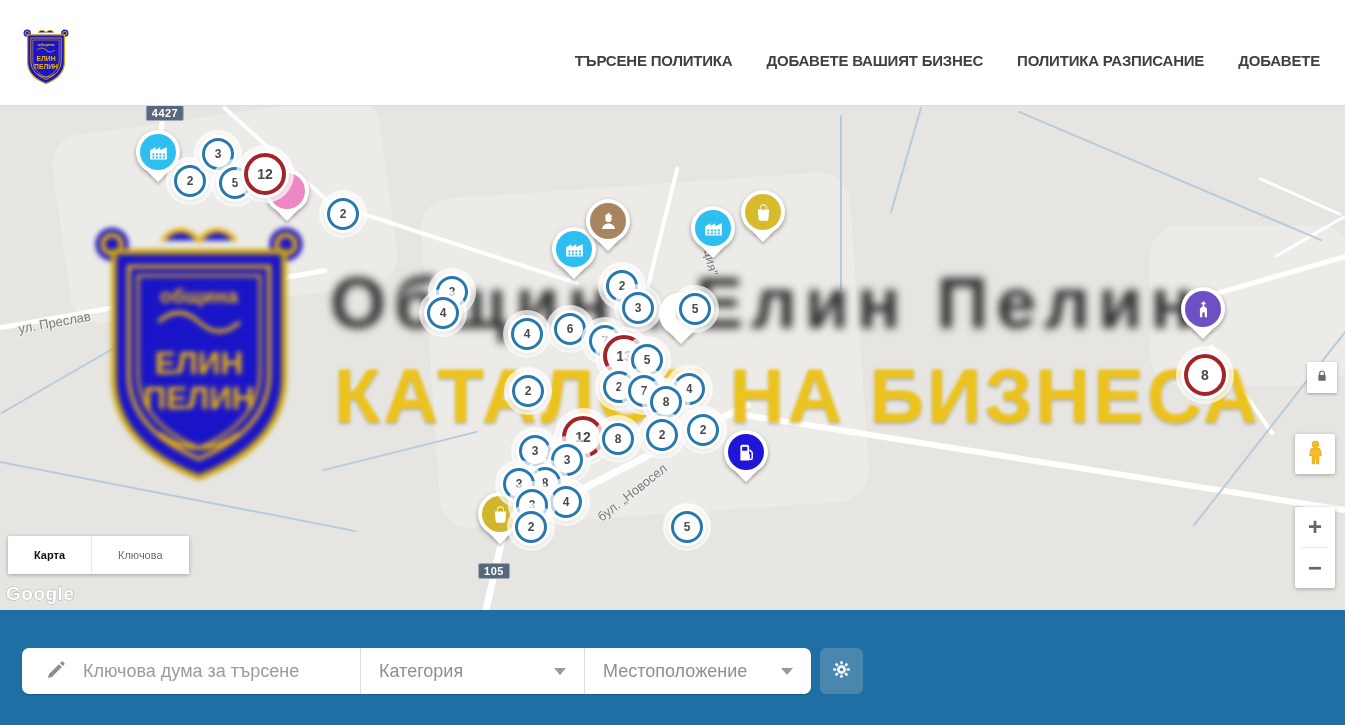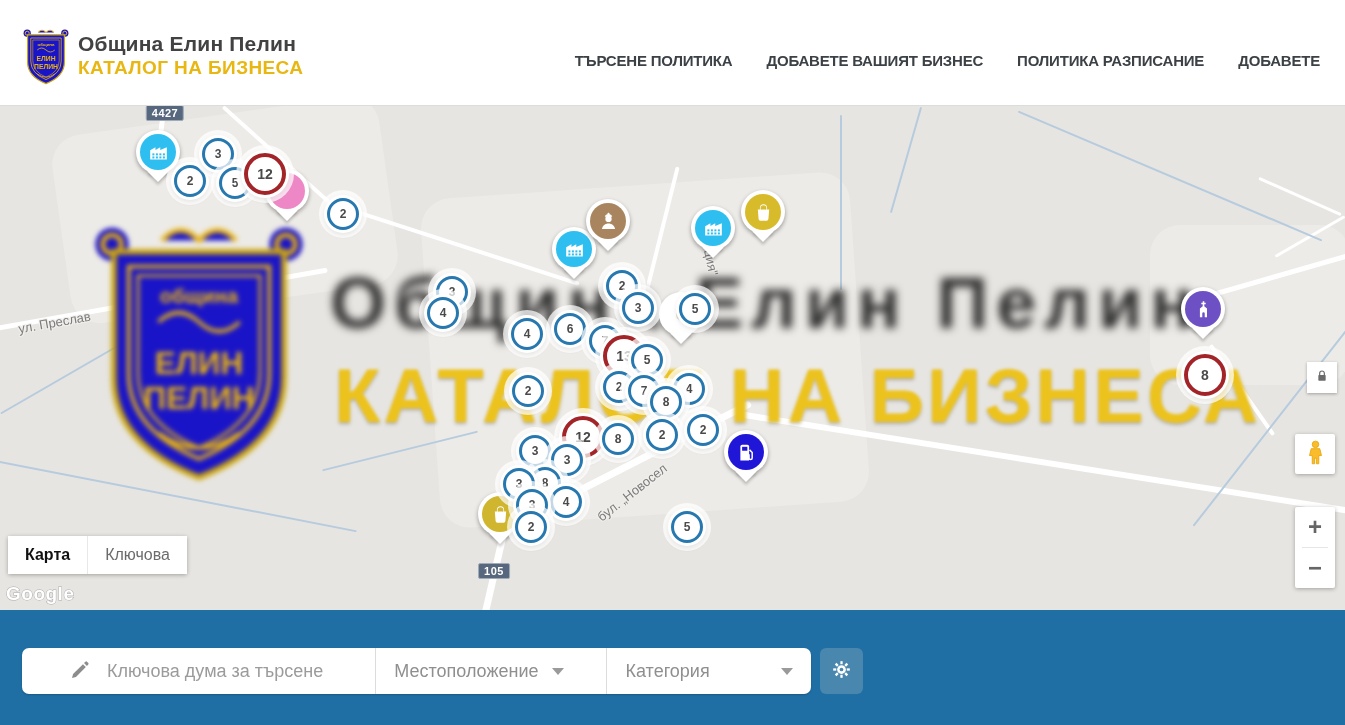--- a/index.html
+++ b/index.html
@@ -41,40 +41,40 @@
   .pin svg{width:21px;height:21px;}
   .cluster{position:absolute;width:38px;height:38px;background:#fff;border-radius:50%;display:flex;align-items:center;justify-content:center;
     box-shadow:0 0 0 5px rgba(255,255,255,.72),0 2px 4px rgba(0,0,0,.3);}
   .cluster .ring{width:26px;height:26px;border:3.5px solid #2878b0;border-radius:50%;display:flex;align-items:center;justify-content:center;
     font-size:12px;font-weight:bold;color:#4a4a4a;background:#fff;}
   .cluster.big{width:48px;height:48px;}
   .cluster.big .ring{width:34px;height:34px;border-width:4.5px;font-size:14px;}
 
   
   .maptype{position:absolute;left:8px;top:431px;display:flex;z-index:6;box-shadow:0 1px 4px rgba(0,0,0,.3);border-radius:2px;}
-  .maptype .mt{background:#fff;height:38px;display:flex;align-items:center;padding:0 17px;font-size:16px;color:#6b6b6b;cursor:pointer;}
+  .maptype .mt{background:#fff;height:38px;display:flex;align-items:center;padding:0 26px;font-size:11px;color:#6b6b6b;cursor:pointer;}
   .maptype .mt.active{font-weight:bold;color:#111;}
   .maptype .mt + .mt{border-left:1px solid #e8e8e8;}
   .google-logo{position:absolute;left:6px;top:478px;font-size:19px;font-weight:bold;color:#fff;letter-spacing:.5px;z-index:6;
     -webkit-text-stroke:1px #ababab;paint-order:stroke fill;}
   .attribution{position:absolute;right:6px;bottom:2px;display:flex;gap:14px;font-size:11px;color:#5e5e5e;z-index:6;}
   .attribution a{color:#5e5e5e;text-decoration:none;}
   .lock-btn{position:absolute;left:1307px;top:257px;width:30px;height:31px;background:#fff;box-shadow:0 1px 3px rgba(0,0,0,.3);
     display:flex;align-items:center;justify-content:center;z-index:6;cursor:pointer;}
   .pegman-btn{position:absolute;left:1295px;top:329px;width:40px;height:40px;background:#fff;border-radius:2px;
     box-shadow:0 1px 4px rgba(0,0,0,.3);display:flex;align-items:center;justify-content:center;z-index:6;cursor:pointer;}
   .zoomctl{position:absolute;left:1295px;top:402px;width:40px;background:#fff;border-radius:2px;box-shadow:0 1px 4px rgba(0,0,0,.3);z-index:6;}
   .zoomctl .zbtn{height:40px;display:flex;align-items:center;justify-content:center;font-size:24px;font-weight:bold;color:#666;cursor:pointer;}
   .zoomctl .zdiv{height:1px;background:#e6e6e6;margin:0 7px;}
 
   
   .searchbar{position:absolute;left:0;top:610px;width:1345px;height:115px;background:#1f6fa5;z-index:20;}
   .search-group{position:absolute;left:22px;top:38px;width:789px;height:46px;background:#fff;border-radius:7px;display:flex;align-items:stretch;
     box-shadow:0 1px 2px rgba(0,0,0,.2);}
-  .sg-sec{display:flex;align-items:center;position:relative;margin-left:24px;}
+  .sg-sec{display:flex;align-items:center;position:relative;}
   .sg-sec + .sg-sec{border-left:1px solid #dcdcdc;}
   .sec-keyword{width:338px;padding-left:24px;box-sizing:border-box;gap:14px;}
   .sec-keyword input{border:none;outline:none;font-size:18px;color:#555;width:230px;font-family:"Liberation Sans",sans-serif;background:transparent;}
   .sec-keyword input::placeholder{color:#9b9b9b;}
   .sec-select{cursor:pointer;padding:0 18px;box-sizing:border-box;font-size:18px;color:#8f8f8f;justify-content:space-between;}
   .sec-category{width:224px;}
   .sec-location{width:227px;}
   .caret{width:0;height:0;border-left:6px solid transparent;border-right:6px solid transparent;border-top:7px solid #9a9a9a;}
   .gear-btn{position:absolute;left:820px;top:38px;width:43px;height:46px;background:#4a87ae;border-radius:6px;border:none;
     display:flex;align-items:center;justify-content:center;cursor:pointer;}
@@ -98,24 +98,20 @@
       <path d="M40 12 q10 -11 20 0 q10 -11 20 0" fill="#1a14c8" stroke="#e8b40f" stroke-width="2.5"></path>
       <path d="M14 18 h92 v68 q0 36 -46 54 q-46 -18 -46 -54 z" fill="#1a14c8" stroke="#caa50e" stroke-width="3"></path>
       <path d="M22 26 h76 v58 q0 30 -38 46 q-38 -16 -38 -46 z" fill="none" stroke="#e8b40f" stroke-width="2"></path>
       <path d="M27 31 h66 v52 q0 27 -33 41 q-33 -14 -33 -41 z" fill="none" stroke="#e8b40f" stroke-width="1.4"></path>
       <text x="60" y="46" font-size="11" text-anchor="middle">община</text>
       <path d="M38 56 q11 -10 22 0 q11 10 22 0" fill="none" stroke="#e8b40f" stroke-width="2"></path>
       <text x="60" y="84" font-size="17" text-anchor="middle">ЕЛИН</text>
       <text x="60" y="103" font-size="17" text-anchor="middle">ПЕЛИН</text>
       <path d="M38 116 q22 16 44 0" fill="none" stroke="#e8b40f" stroke-width="2"></path>
     </svg>
-    <div class="logo-text">
-      <div class="logo-title">Община Елин Пелин</div>
-      <div class="logo-subtitle">КАТАЛОГ НА БИЗНЕСА</div>
-    </div>
   </div>
   <div class="nav">
     <a href="#">ТЪРСЕНЕ ПОЛИТИКА</a>
     <a href="#">ДОБАВЕТЕ ВАШИЯТ БИЗНЕС</a>
     <a href="#">ПОЛИТИКА РАЗПИСАНИЕ</a>
     <a href="#">ДОБАВЕТЕ</a>
   </div>
 </div>
 
 <div class="map">
@@ -402,26 +398,26 @@
 
 <div class="searchbar">
   <div class="search-group">
     <div class="sg-sec sec-keyword">
       <span><svg viewBox="0 0 24 24" width="21" height="21" fill="#8d8d8d">
             <path d="M3.5 17.2L14.8 5.9l3.3 3.3L6.8 20.5l-4.5 1.2z"></path>
             <path d="M16 4.7l1.4-1.4a1.6 1.6 0 0 1 2.3 0l1 1a1.6 1.6 0 0 1 0 2.3L19.3 8z"></path>
           </svg></span>
       <input type="text" placeholder="Ключова дума за търсене" style="">
     </div>
+    <div class="sg-sec sec-select sec-category">
+      <span>Категория</span>
+      <span class="caret"></span>
+    </div>
     <div class="sg-sec sec-select sec-location">
       <span>Местоположение</span>
-      <span class="caret"></span>
-    </div>
-    <div class="sg-sec sec-select sec-category">
-      <span>Категория</span>
       <span class="caret"></span>
     </div>
   </div>
   <button class="gear-btn">
     <span><svg viewBox="0 0 24 24" width="21" height="21">
           <g stroke="#fff" stroke-width="2.6">
             <line x1="12" y1="2.5" x2="12" y2="6"></line>
             <line x1="12" y1="18" x2="12" y2="21.5"></line>
             <line x1="2.5" y1="12" x2="6" y2="12"></line>
             <line x1="18" y1="12" x2="21.5" y2="12"></line>

